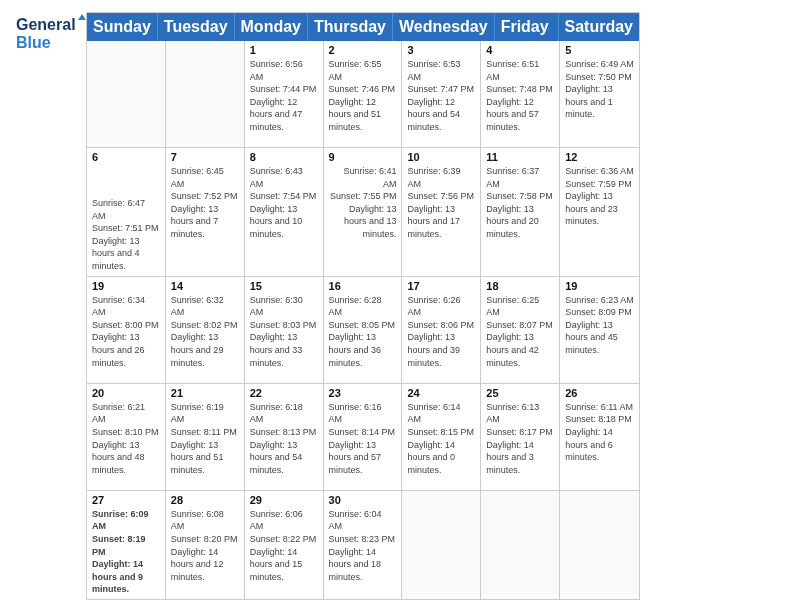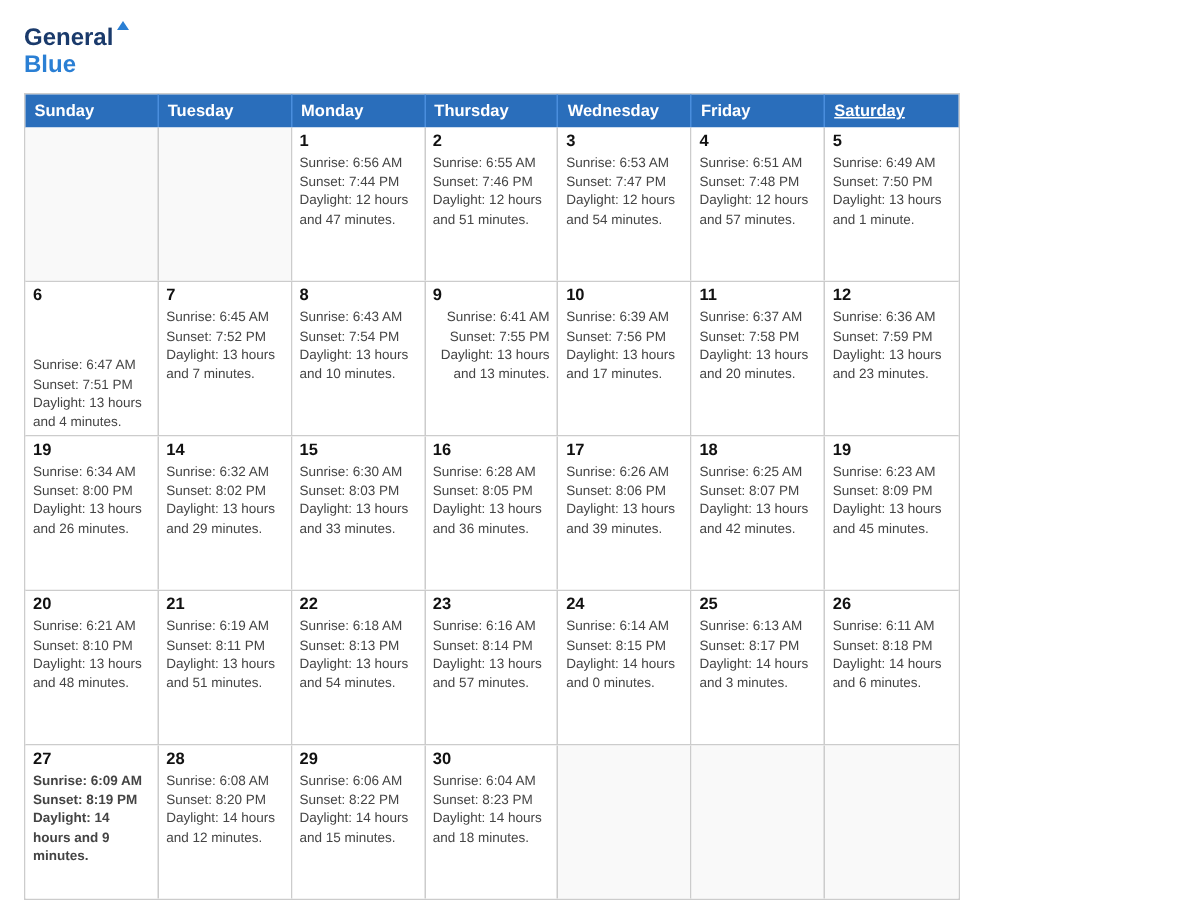--- a/index.html
+++ b/index.html
@@ -8,21 +8,21 @@
       height: 612px;
       font-family: Arial, Helvetica, sans-serif;
       background: #fff;
       overflow: hidden;
     }
     .page {
       width: 656px;
       height: 612px;
       padding: 12px 16px 12px 16px;
       display: flex;
-      flex-direction: column;
+      flex-direction: row;
     }
     .header {
       display: flex;
       justify-content: space-between;
       align-items: flex-start;
       margin-bottom: 8px;
     }
     .logo {
       display: flex;
       align-items: center;
@@ -45,27 +45,27 @@
       flex-direction: column;
       border: 1px solid #ccc;
     }
     .cal-header {
       display: grid;
       grid-template-columns: repeat(7, 1fr);
       background: #2a6ebb;
     }
     .cal-header-cell {
       color: #fff;
-      font-size: 11px;
+      font-size: 16px;
       font-weight: bold;
       padding: 5px 6px;
       border-right: 1px solid #4a8edd;
       text-align: left;
     }
-    .cal-header-cell:last-child { border-right: none; text-decoration: underline; }
+    .cal-header-cell:last-child { border-right: none; }
     .cal-body {
       flex: 1;
       display: flex;
       flex-direction: column;
     }
     .cal-row {
       display: grid;
       grid-template-columns: repeat(7, 1fr);
       flex: 1;
       border-bottom: 1px solid #ccc;

